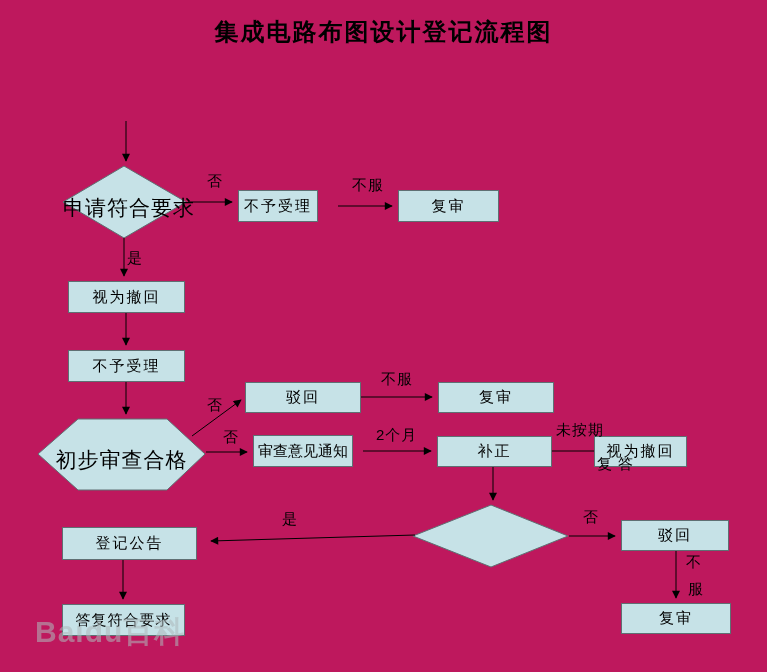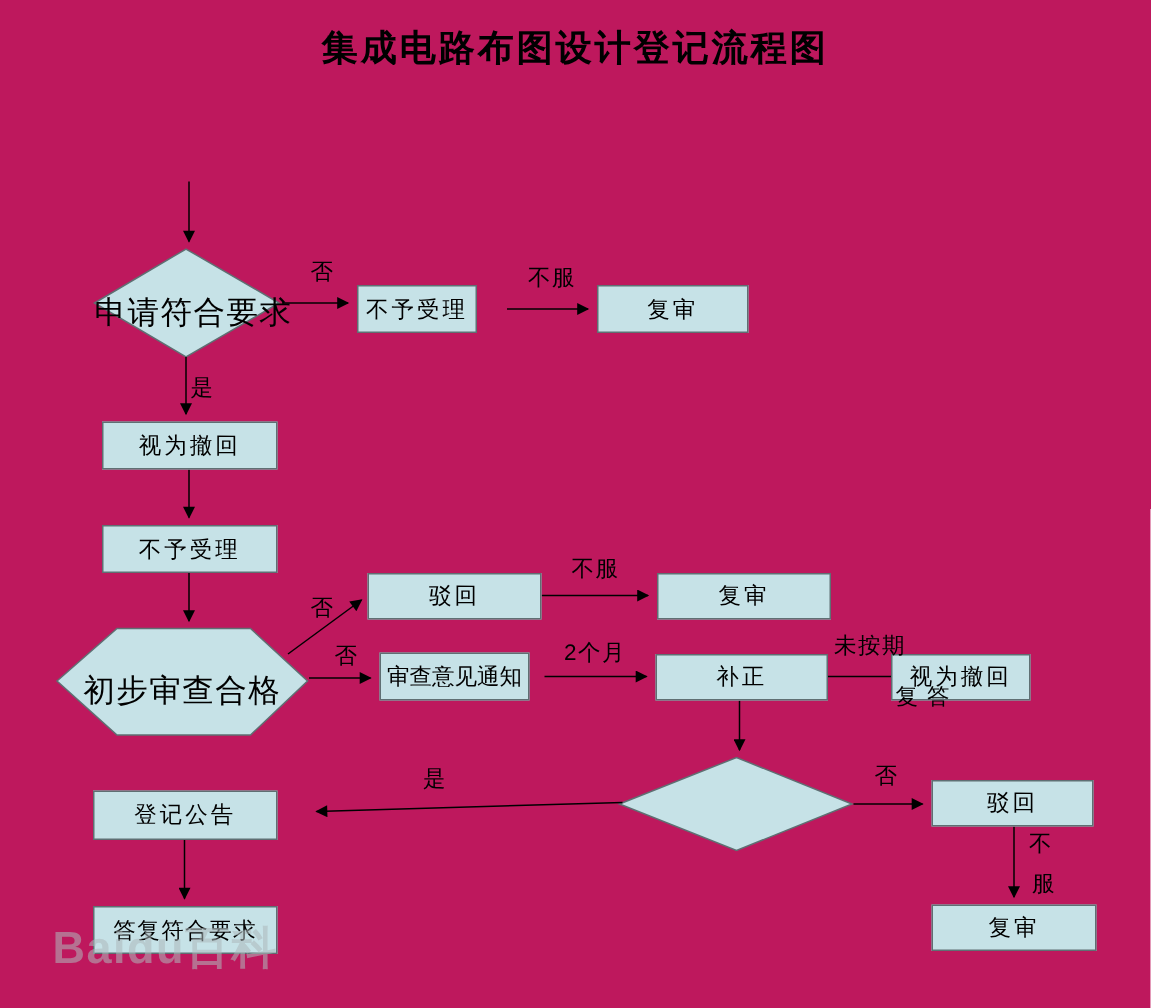--- a/index.html
+++ b/index.html
@@ -69,21 +69,21 @@
   <div class="box" style="left:398px;top:190px;width:101px;height:32px">复审</div>
   <div class="box" style="left:68px;top:281px;width:117px;height:32px">视为撤回</div>
   <div class="box" style="left:68px;top:350px;width:117px;height:32px">不予受理</div>
   <div class="box" style="left:245px;top:382px;width:116px;height:31px">驳回</div>
   <div class="box" style="left:438px;top:382px;width:116px;height:31px">复审</div>
   <div class="box" style="left:253px;top:435px;width:100px;height:32px;letter-spacing:0">审查意见通知</div>
   <div class="box" style="left:437px;top:436px;width:115px;height:31px">补正</div>
   <div class="box" style="left:594px;top:436px;width:93px;height:31px">视为撤回</div>
   <div class="box" style="left:621px;top:520px;width:108px;height:31px">驳回</div>
   <div class="box" style="left:621px;top:603px;width:110px;height:31px">复审</div>
-  <div class="box" style="left:62px;top:527px;width:123px;height:33px">登记公告</div>
+  <div class="box" style="left:62px;top:527px;width:135px;height:33px">登记公告</div>
   <div class="box" style="left:62px;top:604px;width:123px;height:32px;letter-spacing:1px">答复符合要求</div>
 
   <div class="shape-label" style="left:63px;top:194px;width:123px">申请符合要求</div>
   <div class="shape-label" style="left:38px;top:446px;width:167px">初步审查合格</div>
 
   <div class="edge-label" style="left:207px;top:172px">否</div>
   <div class="edge-label" style="left:352px;top:176px">不服</div>
   <div class="edge-label" style="left:127px;top:249px">是</div>
   <div class="edge-label" style="left:207px;top:396px">否</div>
   <div class="edge-label" style="left:223px;top:428px">否</div>

